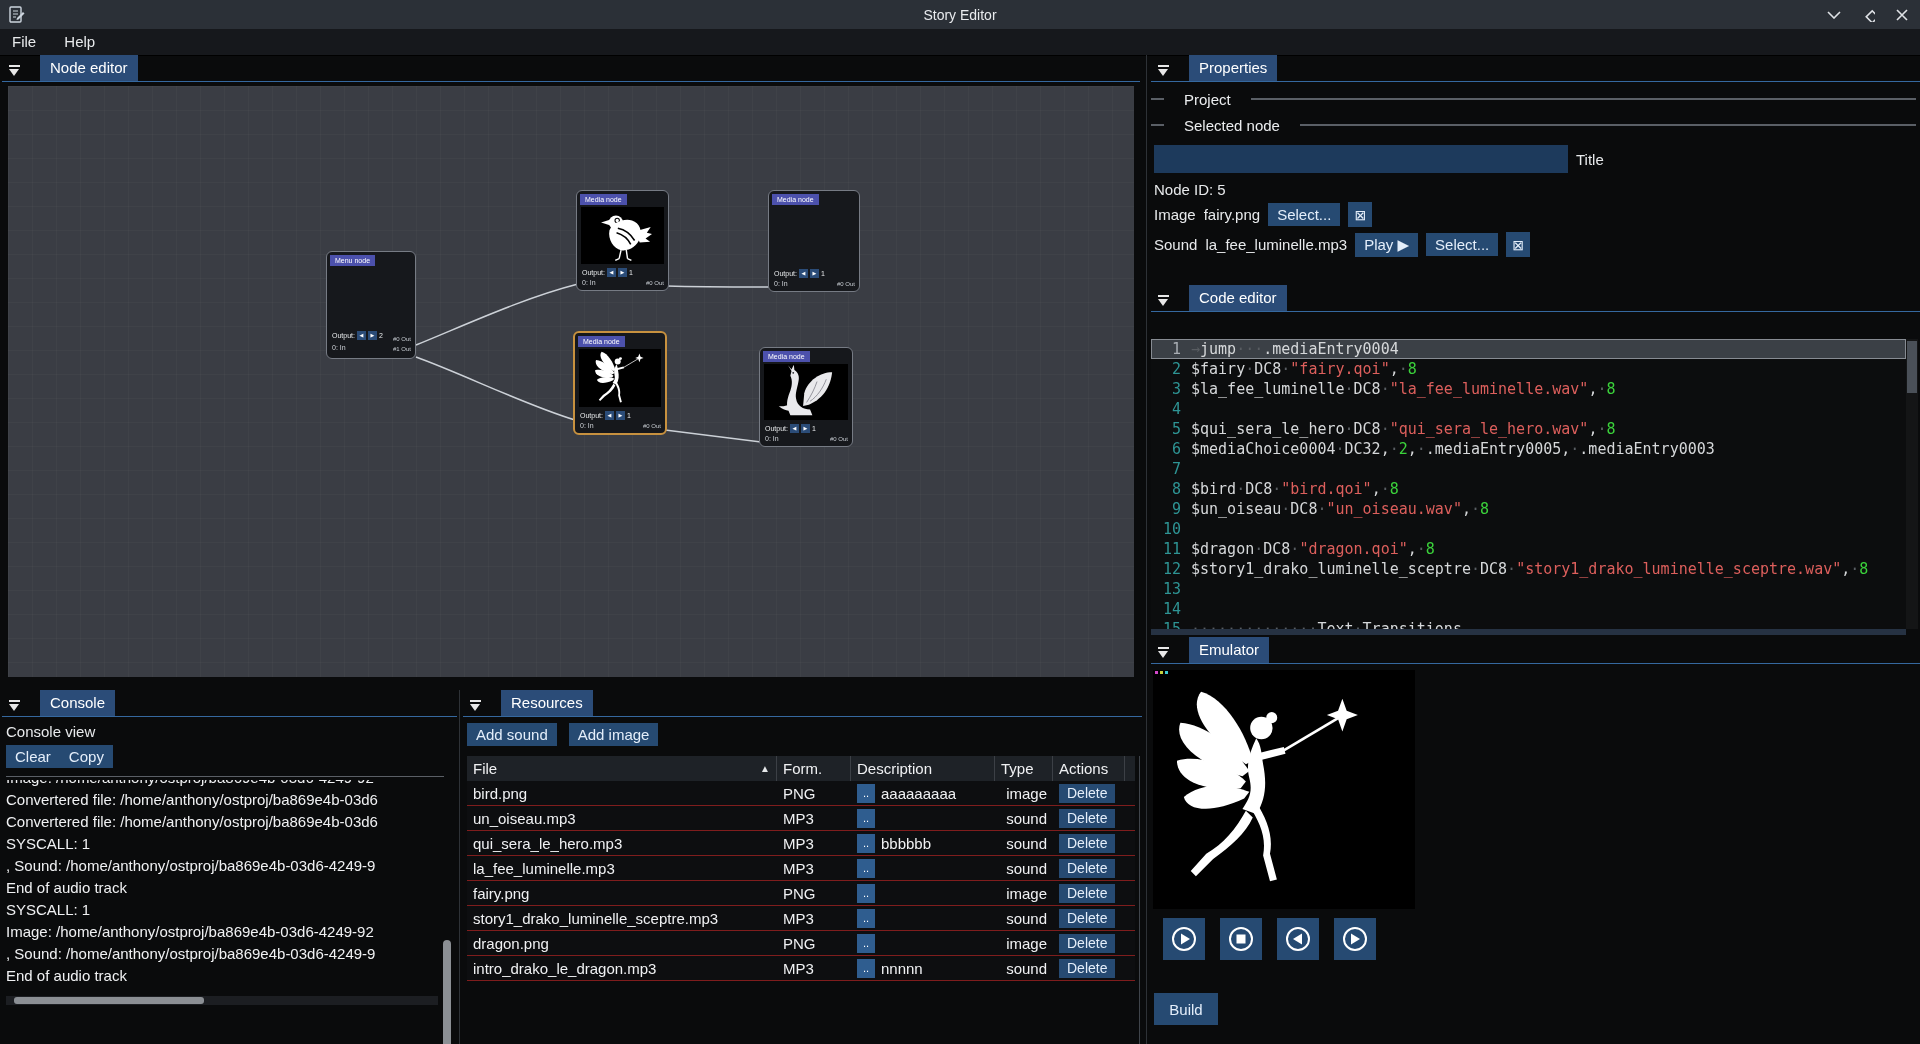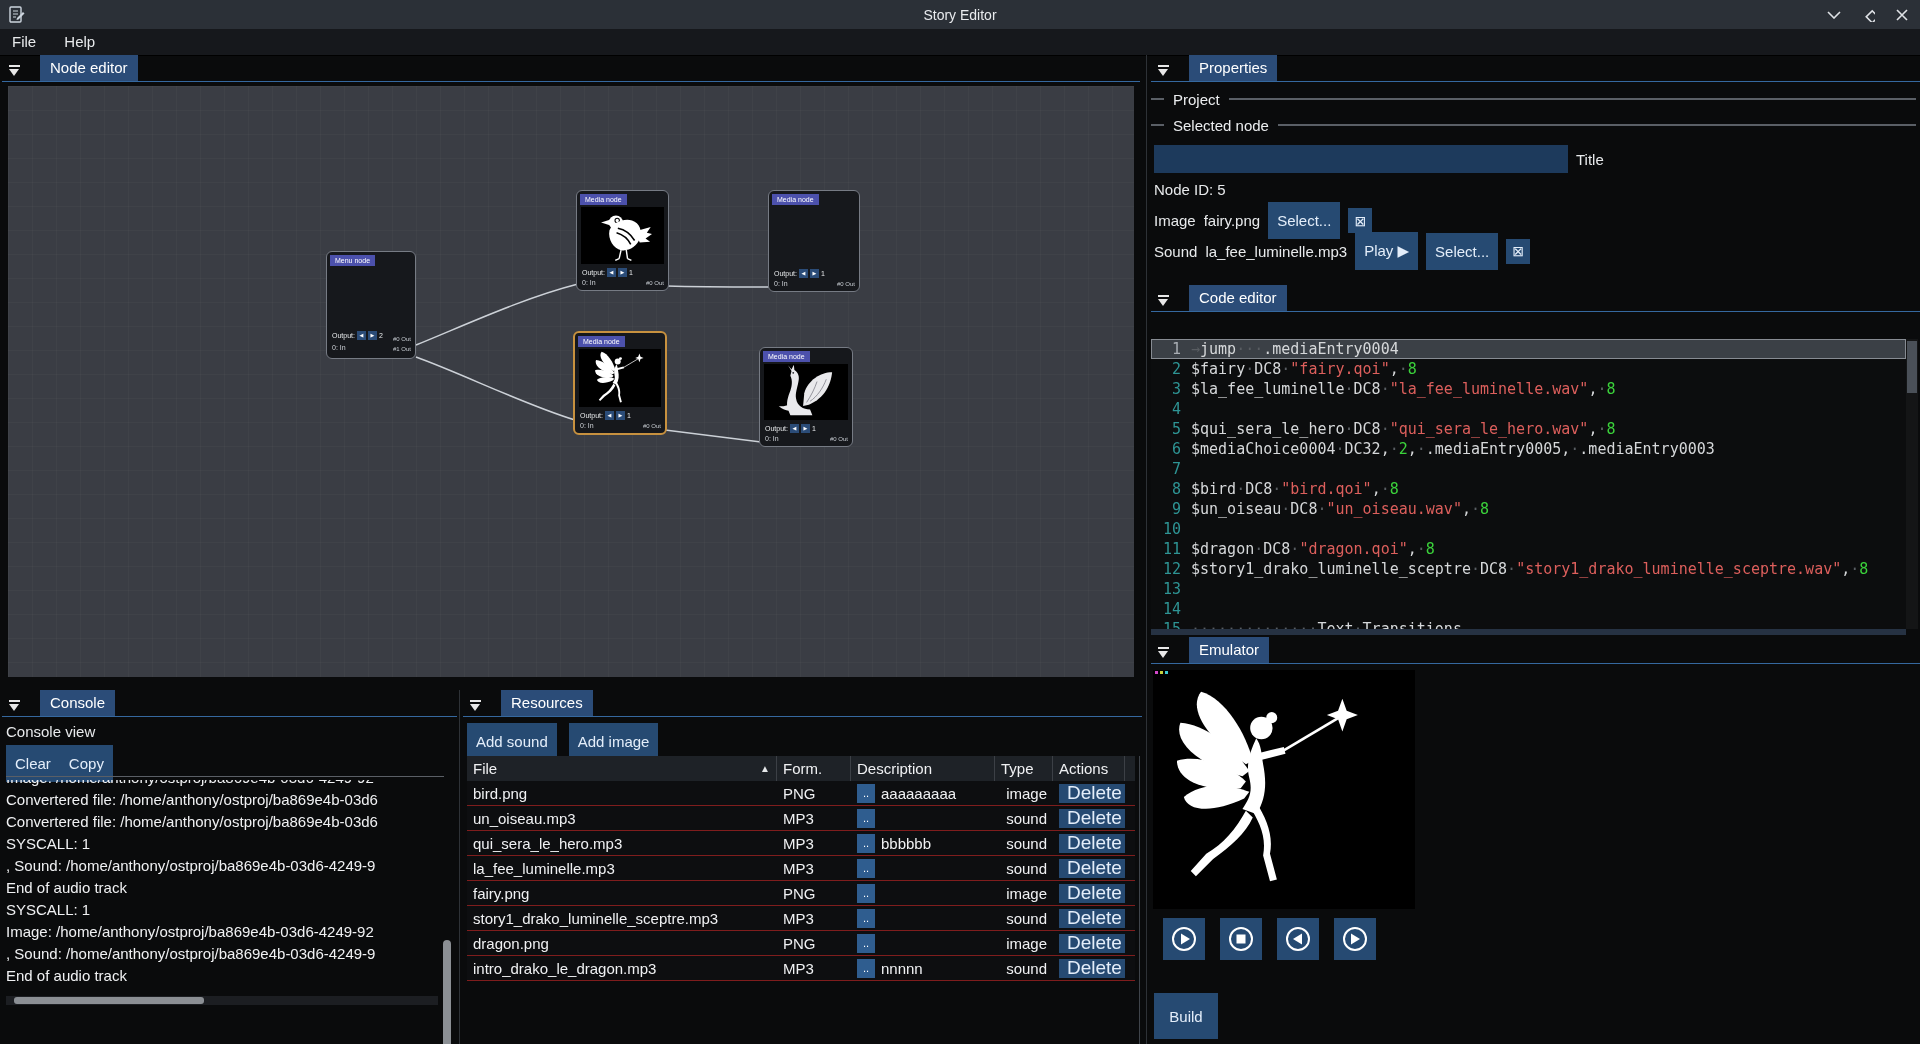--- a/index.html
+++ b/index.html
@@ -17,42 +17,42 @@
   
   .panel{position:absolute;}
   .tabrow{position:relative;height:27px;display:flex;align-items:flex-end;gap:19px;padding-left:6px;
           border-bottom:1px solid #35689f;box-sizing:border-box;}
   .collapse-icon{position:relative;width:13px;height:12px;margin-bottom:4px;}
   .collapse-icon::before{content:"";position:absolute;left:1px;right:1px;top:0;height:2px;background:#e8e8e8;}
   .collapse-icon::after{content:"";position:absolute;left:1px;top:4px;border-left:5.5px solid transparent;
           border-right:5.5px solid transparent;border-top:7px solid #e8e8e8;}
   .tab{background:#2b4c78;color:#fff;padding:4px 10px 5px;font-size:15px;}
   .btn{display:inline-flex;align-items:center;justify-content:center;background:#264a72;color:#e4eefa;
-       padding:10px 9px;cursor:default;}
+       padding:3px 9px;cursor:default;}
   
   #node-editor{left:2px;top:55px;width:1138px;height:624px;}
   .canvas{position:absolute;left:6px;top:31px;width:1126px;height:591px;background:#3a3d44;
           background-image:linear-gradient(rgba(255,255,255,.025) 1px,transparent 1px),
                            linear-gradient(90deg,rgba(255,255,255,.025) 1px,transparent 1px);
           background-size:24px 24px;overflow:hidden;}
   .wires{position:absolute;left:0;top:0;width:100%;height:100%;}
   .node{position:absolute;background:#16181c;border:1px solid #767b84;border-radius:6px;box-sizing:border-box;}
   .node.selected{border:2px solid #c7913f;}
   .node .badge{position:absolute;top:3px;left:3px;background:#4c51ac;color:#fff;font-size:7px;
                padding:2px 5px;white-space:nowrap;}
   .node-art{position:absolute;left:4px;right:4px;top:16px;bottom:26px;background:#000;
             display:flex;align-items:center;justify-content:center;overflow:hidden;}
   .node-footer{position:absolute;left:5px;font-size:7px;color:#e6e8ea;display:flex;align-items:center;gap:2px;white-space:nowrap;}
   .node-input{position:absolute;left:5px;font-size:7px;color:#cfd3d8;}
   .node-port{position:absolute;right:4px;font-size:6px;color:#c6cbd1;}
   .mini-btn{display:inline-block;width:9px;height:9px;background:#2b4c78;color:#fff;font-size:5px;
             line-height:9px;text-align:center;}
   
   #properties{left:1151px;top:55px;width:769px;height:228px;}
-  .group{position:absolute;display:flex;align-items:center;gap:9px;left:0;right:4px;height:16px;}
+  .group{position:absolute;display:flex;align-items:center;gap:20px;left:0;right:4px;height:16px;}
   .group .dash{width:13px;height:2px;background:#5a5f66;}
   .group .gline{flex:1;height:2px;background:#5a5f66;}
   .group .glabel{color:#eceef0;}
   .prow{position:absolute;display:flex;align-items:center;gap:8px;left:3px;}
   .title-input{width:410px;height:26px;background:#1d3a5c;border:none;outline:none;color:#e8eaec;}
   .sq-btn{width:24px;height:25px;display:inline-flex;align-items:center;justify-content:center;
           background:#264a72;color:#e4eefa;font-size:14px;}
   
   #code-editor{left:1151px;top:285px;width:769px;height:350px;}
   .code-status{position:absolute;top:31px;left:0;width:100%;height:22px;color:#f0f1f3;}
@@ -101,21 +101,21 @@
   .t-row>span{box-sizing:border-box;padding:0 6px;display:flex;align-items:center;height:24px;overflow:hidden;white-space:nowrap;}
   .t-file{width:310px;flex:none;}
   .t-form{width:74px;flex:none;}
   .t-desc{width:144px;flex:none;gap:6px;}
   .t-type{width:58px;flex:none;justify-content:flex-end;}
   .t-actions{width:72px;flex:none;}
   .t-gutter{width:10px;flex:none;border-right:none !important;}
   .sort-arrow{margin-left:auto;font-size:10px;color:#e6e8ea;}
   .desc-btn{display:inline-flex;width:18px;height:19px;align-items:center;justify-content:center;
             background:#2f5d8f;color:#fff;font-size:11px;flex:none;}
-  .delete-btn{height:19px;padding:0 8px;font-size:19px;}
+  .delete-btn{height:19px;padding:0 8px;font-size:14px;}
   .table-edge{position:absolute;left:676px;top:66px;height:288px;width:1px;background:#3f444b;}
   
   .vsplit{position:absolute;width:1px;background:#2e3237;}
 </style>
 </head>
 <body>
 
 <svg width="0" height="0" style="position:absolute">
   <defs>
     <symbol id="fairy-art" viewBox="0 0 120 130">

